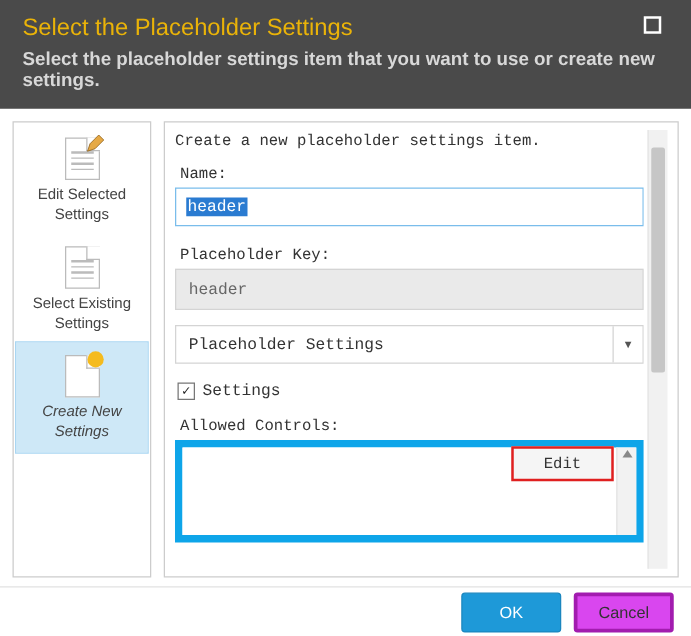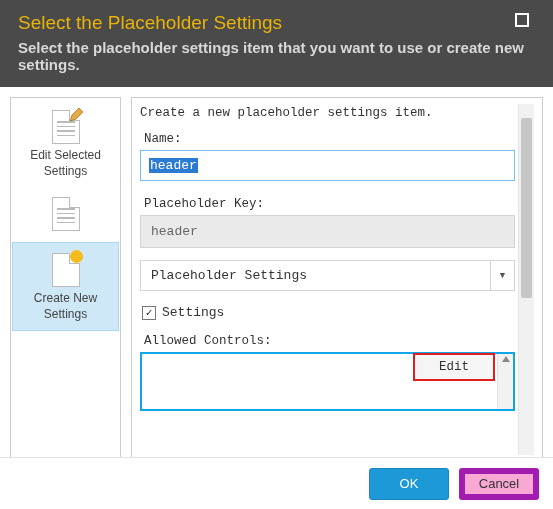--- a/index.html
+++ b/index.html
@@ -65,20 +65,21 @@
     text-align: center;
     padding: 10px 4px 8px 4px;
     font-size: 12px;
     color: #444;
     cursor: pointer;
     line-height: 1.3;
   }
   .sidebar-item.active {
     background: #cee8f7;
     outline: 1px solid #a9d6f2;
+    font-style: italic;
   }
   .sidebar-item .icon-wrap {
     display: flex; justify-content: center;
     margin-bottom: 4px;
   }
 
   
   .main-panel {
     flex: 1;
     border: 1px solid #ccc;
@@ -139,21 +140,21 @@
     display:flex; align-items:center; gap:6px;
     padding: 6px 0 2px 2px;
   }
   .cb {
     width:14px; height:14px; border:1px solid #777; background:#fff;
     display:flex; align-items:center; justify-content:center;
     font-size:11px; color:#222;
     font-weight:bold;
   }
   .controls-box {
-    border:2px solid #0ea5e9; height:59px;
+    border:6px solid #0ea5e9; height:82px;
     display:flex; position:relative;gap:12px;
   }
   .controls-box-body { flex:1; background:#fff; }
   .controls-box-scroll {
     width:16px; border-left:1px solid #e2e2e2; background:#f2f2f2;
     position:relative;
   }
   .controls-box-scroll::before {
     content:""; position:absolute; top:2px; left:4px;
     border-left:4px solid transparent; border-right:4px solid transparent;
@@ -178,37 +179,37 @@
     position:absolute; left:2px; right:2px;
     top:14px; height:180px;
     background:#c6c6c6; border-radius:2px;
   }
   .gap { height:8px; }
   .gap-lg { height:12px; }
 
   
   .dialog-footer {
     position:absolute; bottom:0; left:0; right:0;
-    height:52px;
+    height:40px;
     border-top:1px solid #e2e2e2;
     display:flex; justify-content:flex-end; align-items:center;
     gap:10px; padding:0 14px;
     background:#fff;
   }
   .btn {
     min-width:80px; height:32px;
     border-radius:3px;
     display:flex; align-items:center; justify-content:center;
     font-size:13px; cursor:pointer;
   }
   .btn-primary {
     background:#1e99d8; color:#fff; border:1px solid #1a86bf;
   }
   .btn-secondary {
-    background:#f9a8d4; color:#333; border:6px solid #a21caf;
+    background:#d946ef; color:#333; border:3px solid #a21caf;
   }
 
   
   .doc-icon {
     width:28px; height:34px;
     border:1px solid #bbb;
     background:#fff;
     position:relative;
   }
   .doc-icon::before {
@@ -268,20 +269,21 @@
       <div class="icon-wrap">
         <div class="doc-icon">
           <div class="doc-lines">
               <span></span>
               <span></span>
               <span></span>
               <span></span>
             </div>
         </div>
       </div>
+      <div>Select Existing Settings</div>
     </div>
     <div class="sidebar-item active">
       <div class="icon-wrap">
         <div class="doc-icon">
           <div class="doc-badge plus"></div>
         </div>
       </div>
       <div>Create New Settings</div>
     </div>
   </div>

